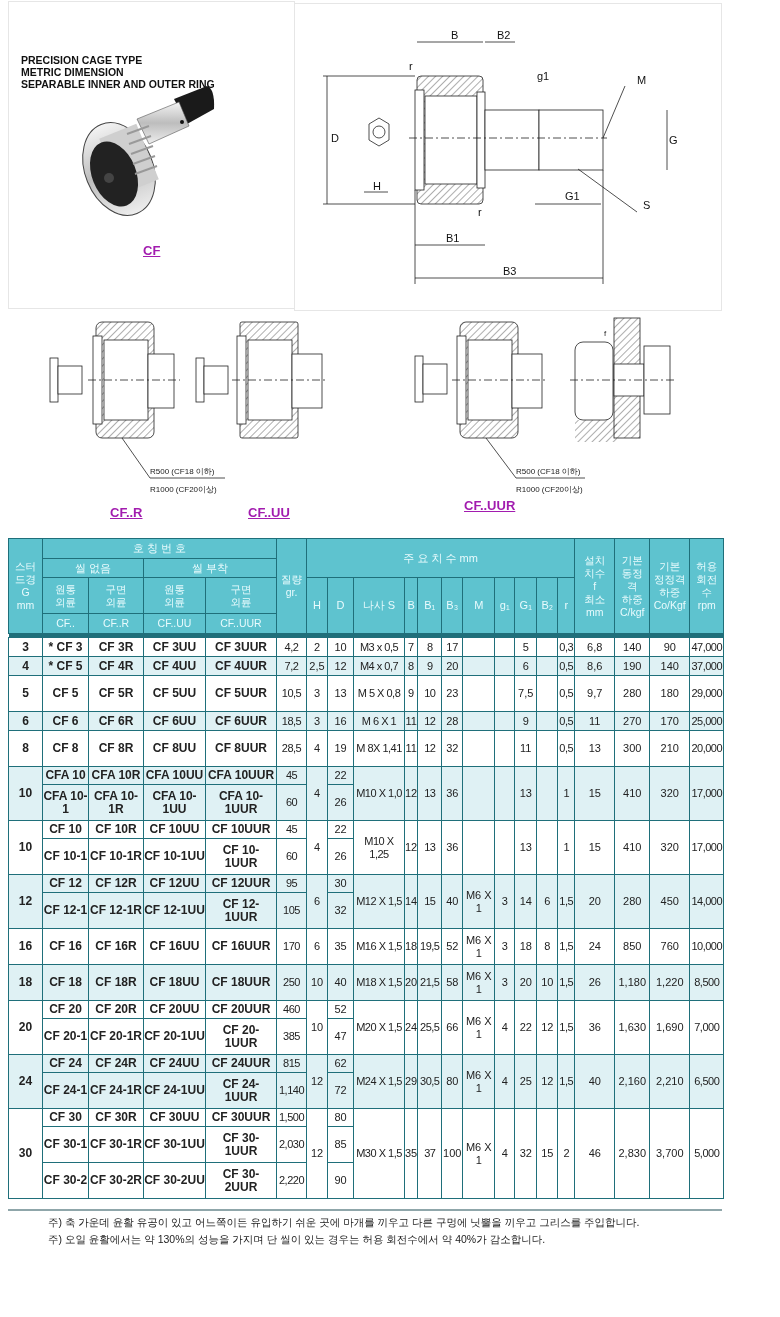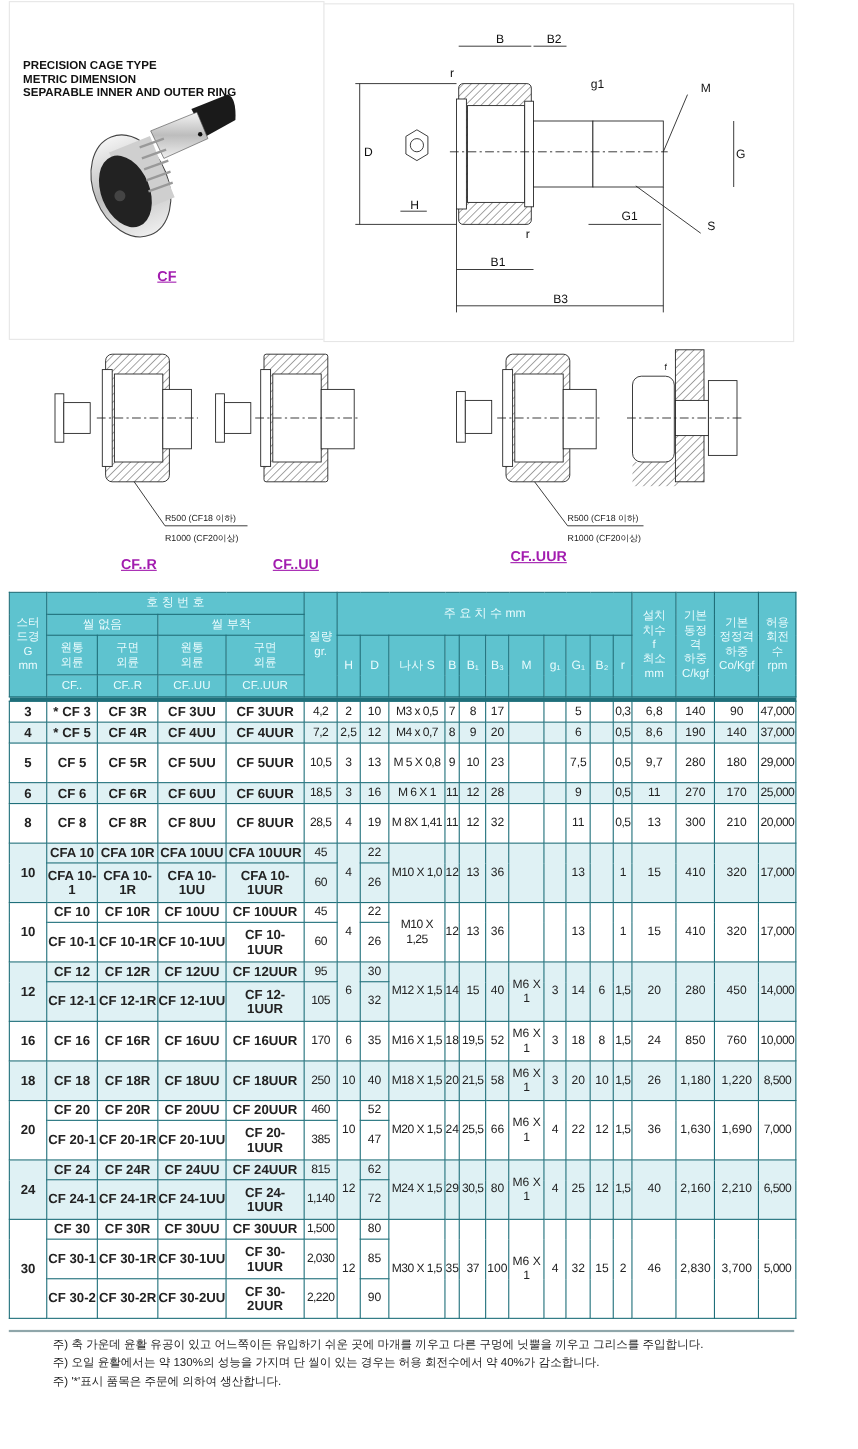--- a/index.html
+++ b/index.html
@@ -583,14 +583,13 @@
         <td class="cond">2,220</td>
         <td>90</td>
       </tr>
     </tbody>
 </table>
 
 <div class="sepline"></div>
 <div class="notes">
   <div>주) 축 가운데 윤활 유공이 있고 어느쪽이든 유입하기 쉬운 곳에 마개를 끼우고 다른 구멍에 닛뿔을 끼우고 그리스를 주입합니다.</div>
   <div>주) 오일 윤활에서는 약 130%의 성능을 가지며 단 씰이 있는 경우는 허용 회전수에서 약 40%가 감소합니다.</div>
-  <div>주) '*'표시 품목은 주문에 의하여 생산합니다.</div>
 </div>
 
 </body></html>

